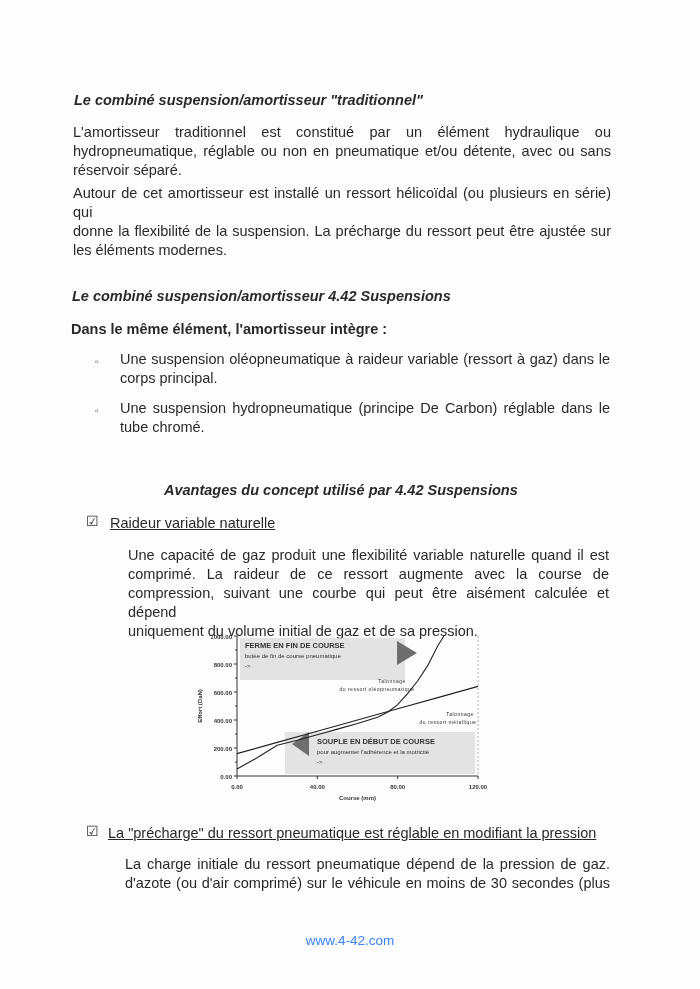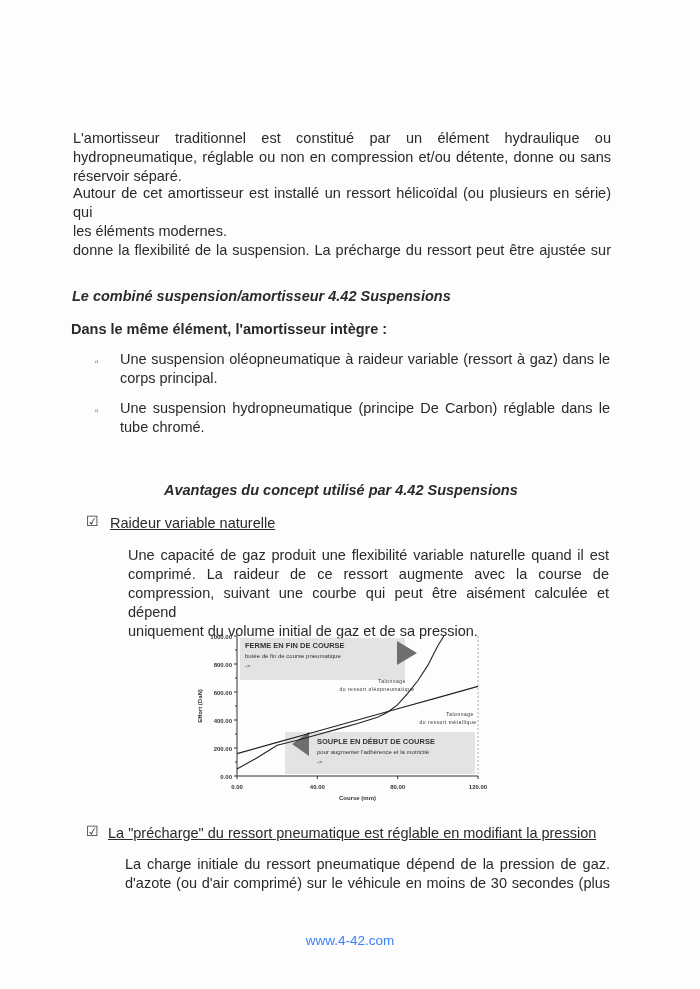--- a/index.html
+++ b/index.html
@@ -12,29 +12,30 @@
   .check { position:absolute; font-size:14px; color:#333; }
   .u-title { position:absolute; font-size:14.5px; text-decoration:underline; color:#2a2a2a; }
   .footer { position:absolute; left:0; width:700px; text-align:center; font-size:13.5px; color:#3b82f6; top:933px; }
   svg text { font-family:"Liberation Sans", sans-serif; }
 </style>
 </head>
 <body>
 
 <div class="page">
 
+  <div class="h-it" style="left:74px;top:92px;">Le combiné suspension/amortisseur "traditionnel"</div>
   <div class="para last-just" style="left:73px;top:123px;width:538px;">
-    <div class="last-just" style="text-align:justify;text-align-last:justify;margin-top:6px;">L'amortisseur traditionnel est constitué par un élément hydraulique ou</div>
-    <div style="text-align:justify;text-align-last:justify;">hydropneumatique, réglable ou non en compression et/ou détente, donne ou sans</div>
+    <div class="last-just" style="text-align:justify;text-align-last:justify;">L'amortisseur traditionnel est constitué par un élément hydraulique ou</div>
+    <div style="text-align:justify;text-align-last:justify;">hydropneumatique, réglable ou non en pneumatique et/ou détente, avec ou sans</div>
     <div style="text-align-last:left;">réservoir séparé.</div>
   </div>
   <div class="para" style="left:73px;top:184px;width:538px;">
     <div style="text-align:justify;text-align-last:justify;">Autour de cet amortisseur est installé un ressort hélicoïdal (ou plusieurs en série) qui</div>
+    <div style="text-align:justify;text-align-last:justify;">donne la flexibilité de la suspension. La précharge du ressort peut être ajustée sur</div>
     <div style="text-align-last:left;">les éléments modernes.</div>
-    <div style="text-align:justify;text-align-last:justify;">donne la flexibilité de la suspension. La précharge du ressort peut être ajustée sur</div>
   </div>
 
   <div class="h-it" style="left:72px;top:288px;">Le combiné suspension/amortisseur 4.42 Suspensions</div>
   <div class="para" style="left:71px;top:320px;width:540px;text-align:left;font-weight:bold;">Dans le même élément, l'amortisseur intègre :</div>
 
   <div class="bullet" style="left:95px;top:356px;">▫</div>
   <div class="para" style="left:120px;top:350px;width:490px;">
     <div style="text-align:justify;text-align-last:justify;">Une suspension oléopneumatique à raideur variable (ressort à gaz) dans le</div>
     <div style="text-align-last:left;">corps principal.</div>
   </div>

